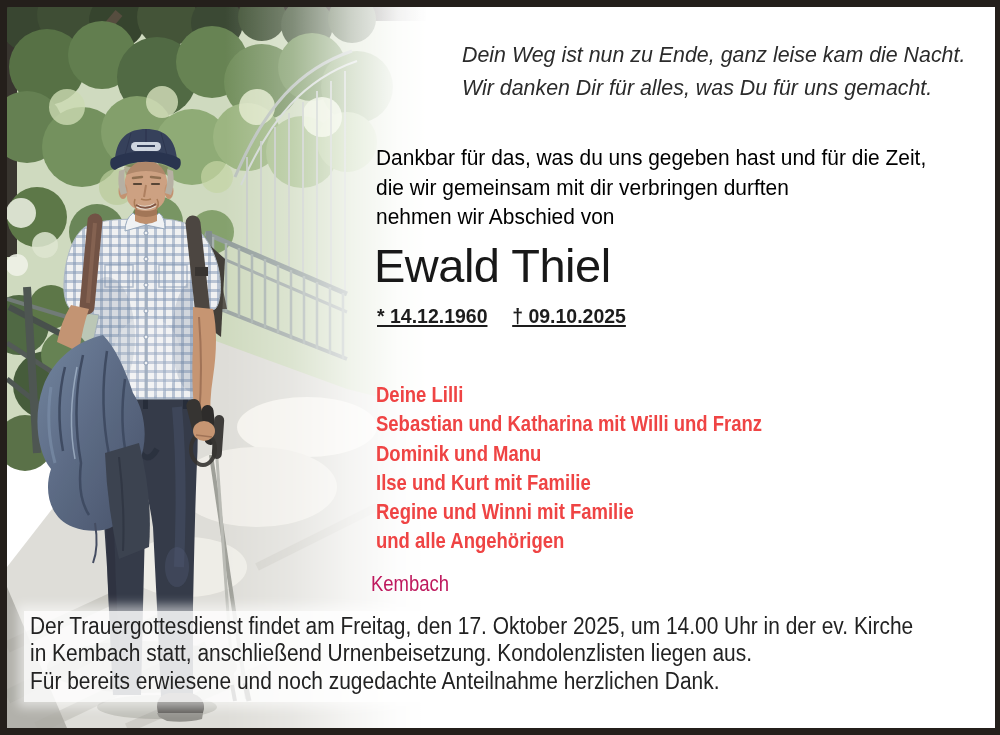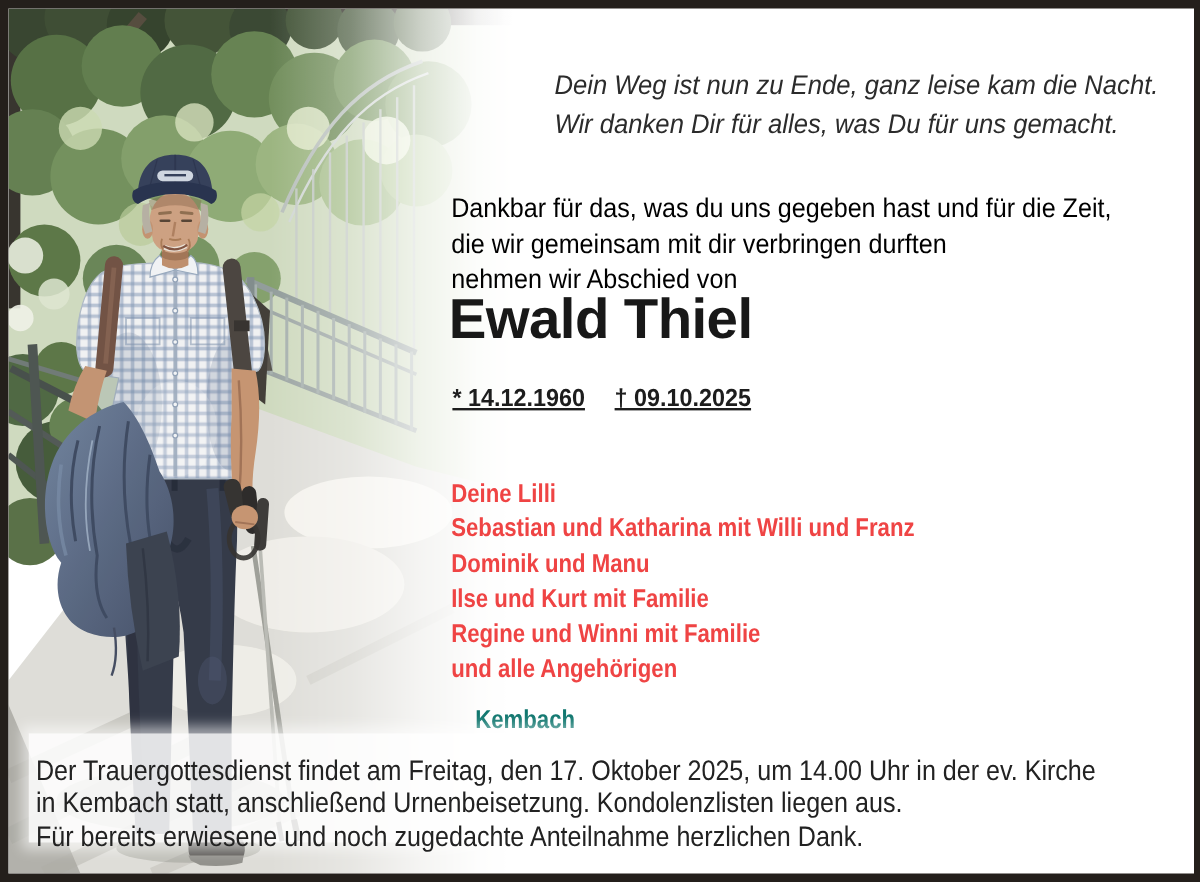--- a/index.html
+++ b/index.html
@@ -8,34 +8,34 @@
     overflow:hidden;font-family:"Liberation Sans","DejaVu Sans",sans-serif;
     color:#232323;
   }
   .frame{
     position:absolute;inset:0;box-sizing:border-box;
     border-style:solid;border-color:#241f1b;
     border-width:7px 5px 7px 7px;
     z-index:6;pointer-events:none;
   }
   .photo{position:absolute;left:7px;top:7px;width:420px;height:721px;z-index:1;}
-  .txt{position:absolute;z-index:2;margin-top:16px;}
+  .txt{position:absolute;z-index:2;}
   .ln{display:block;white-space:nowrap;transform-origin:0 50%;}
   .sx95 .ln{transform:scaleX(.95);}
   .sx93 .ln{transform:scaleX(.93);}
   .sx89 .ln{transform:scaleX(.89);}
   .sx86 .ln{transform:scaleX(.86);}
   .quote{left:462px;top:38px;font-style:italic;font-size:22.5px;line-height:33px;color:#2b2b2b;}
   .intro{left:376px;top:143px;font-size:22.5px;line-height:29.5px;color:#000000;}
-  .name{left:374px;top:240px;margin:0;font-size:47px;line-height:52px;font-weight:bold;
+  .name{left:374px;top:240px;margin:0;font-size:47px;line-height:52px;font-weight:normal;
         color:#181818;letter-spacing:-.5px;white-space:nowrap;}
   .dates{left:377px;top:303px;font-size:20.5px;line-height:26px;font-weight:bold;color:#1d1d1d;text-decoration:underline;}
   .dates .death{margin-left:26px;}
   .mourners{left:376px;top:381px;font-size:21.5px;line-height:29.3px;font-weight:bold;color:#ef4444;}
-  .place{left:396px;top:570px;font-size:21.5px;line-height:29px;font-weight:bold;color:#0f766e;}
+  .place{left:371px;top:570px;font-size:21.5px;line-height:29px;font-weight:normal;color:#be185d;}
   .notice-band{
     position:absolute;left:24px;top:611px;width:968px;height:91px;
     background:rgba(255,255,255,.86);z-index:3;
     box-shadow:0 0 10px 6px rgba(255,255,255,.55);
   }
   .notice{left:30px;top:613px;font-size:23.5px;line-height:27.3px;color:#222222;z-index:4;}
 </style>
 </head>
 <body>
 

